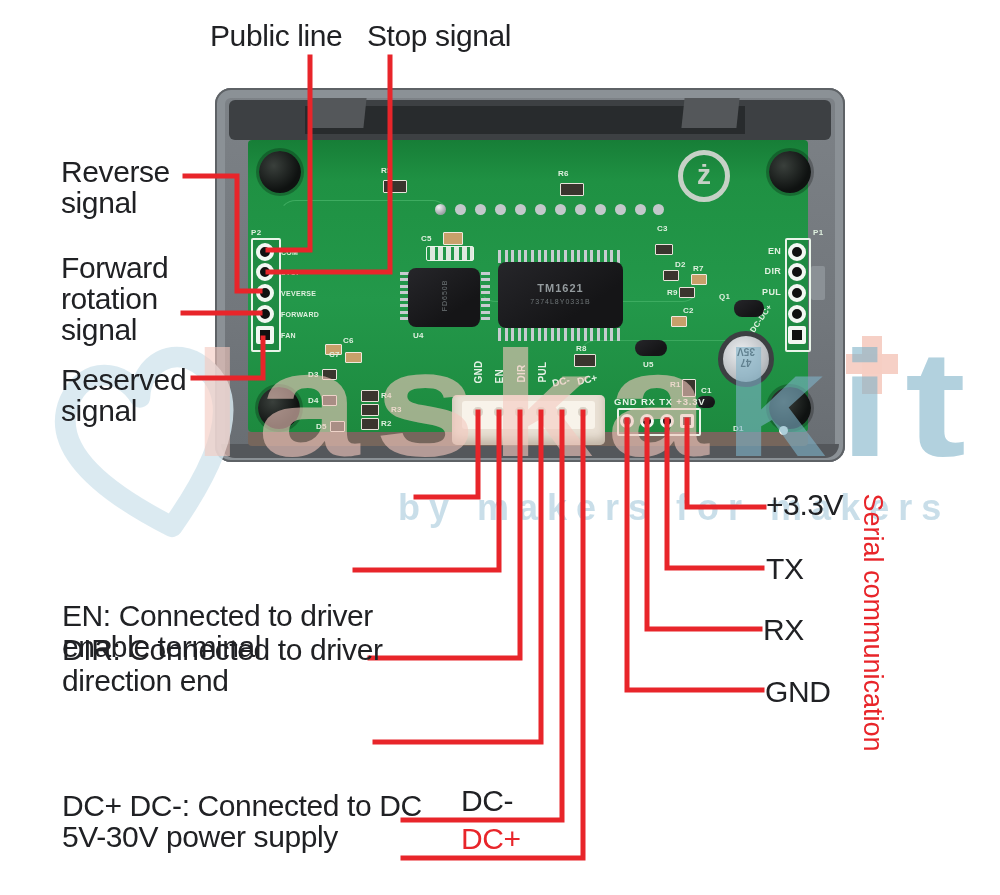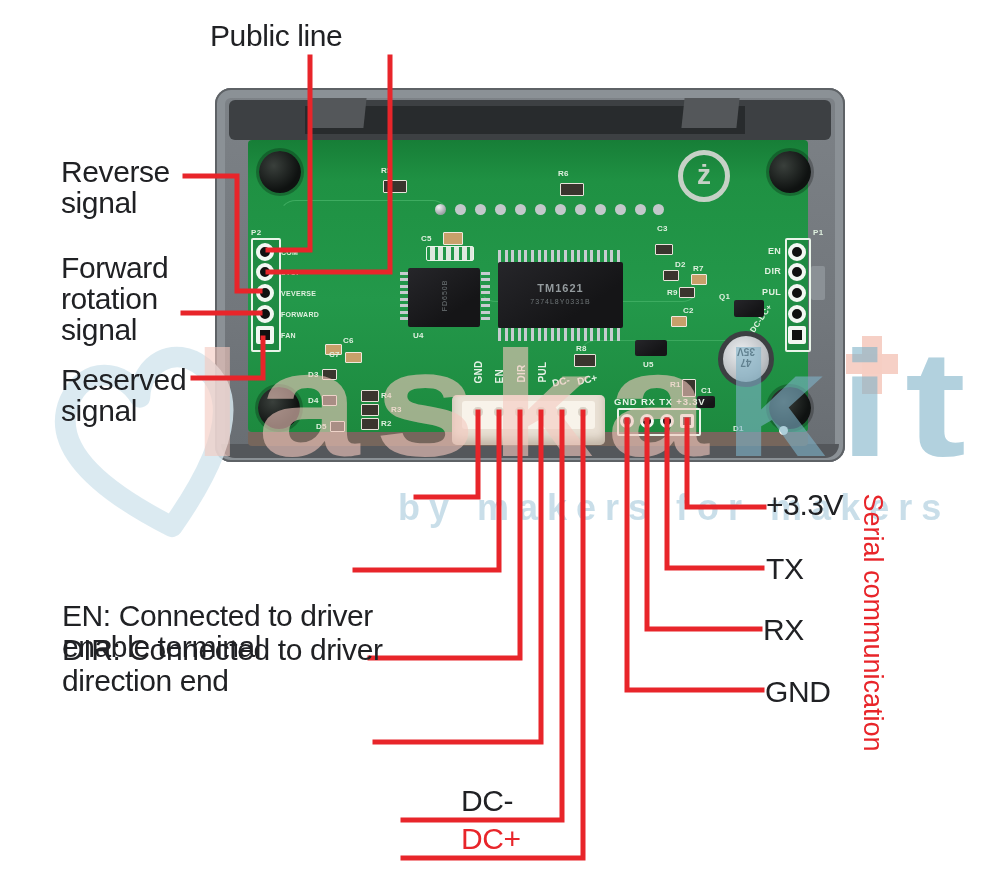--- a/index.html
+++ b/index.html
@@ -42,21 +42,21 @@
   
   .screw{position:absolute;width:42px;height:42px;border-radius:50%;
          background:radial-gradient(circle at 35% 35%,#3a403c,#0f1211 65%);box-shadow:0 0 0 3px rgba(0,0,0,.25);}
   .ref{position:absolute;font-size:8px;font-weight:700;color:#dff0df;letter-spacing:.3px;line-height:9px;}
   .smd{position:absolute;background:#3a352e;border:1.5px solid #e8e4da;border-radius:1px;}
   .smd.tan{background:#c8a06a;border-color:#efe9dd;}
   .padbox{position:absolute;border:2px solid #e9f4e9;border-radius:2px;background:rgba(0,0,0,.08);}
   .pin{position:absolute;width:18px;height:18px;border-radius:50%;background:#101010;
        border:4px solid #f2f7f2;box-sizing:border-box;}
   .pin.square{border-radius:2px;}
-  .chip{position:absolute;background:linear-gradient(145deg,#26262a,#151517 70%);border-radius:2px;}
+  .chip{position:absolute;background:linear-gradient(145deg,#26262a,#151517 70%);border-radius:8px;}
   .legs-h{position:absolute;height:13px;background:repeating-linear-gradient(90deg,#c7ccd0 0 3px,transparent 3px 6.6px);}
   .legs-v{position:absolute;width:9px;background:repeating-linear-gradient(180deg,#c7ccd0 0 3px,transparent 3px 6.5px);}
   .chip-txt{position:absolute;width:100%;text-align:center;color:#949b9e;font-size:11px;
             font-weight:700;letter-spacing:1px;}
   .chip-sub{position:absolute;width:100%;text-align:center;color:#6f7678;font-size:7px;letter-spacing:1px;}
   .cap{position:absolute;left:503px;top:243px;width:56px;height:56px;border-radius:50%;
        background:radial-gradient(circle at 40% 35%,#eceef0,#bcc0c4 60%,#8e9296);
        border:5px solid #3c3f42;box-sizing:border-box;}
   .cap-txt{position:absolute;width:100%;top:10px;text-align:center;font-size:10px;line-height:11px;
            color:#34373a;font-weight:700;transform:rotate(180deg);white-space:pre-line;}
@@ -257,33 +257,36 @@
     <path d="M562 412 V820 H403"></path>
     <path d="M583 412 V858 H403"></path>
     <path d="M627 420 V690 H762"></path>
     <path d="M647 420 V629 H760"></path>
     <path d="M667 420 V568 H762"></path>
     <path d="M687 420 V507 H764"></path>
   </svg>
 
   <div class="txt-layer">
     <div class="lbl" style="left:210px;top:20px;">Public line</div>
+    <div class="lbl" style="left:367px;top:20px;">Stop signal</div>
 
     <div class="lbl" style="left:61px;top:156px;">Reverse
 signal</div>
     <div class="lbl" style="left:61px;top:252px;">Forward
 rotation
 signal</div>
     <div class="lbl" style="left:61px;top:364px;">Reserved
 signal</div>
 
     <div class="lbl" style="left:62px;top:552px;margin-top:48px;">EN: Connected to driver
 enable terminal</div>
     <div class="lbl" style="left:62px;top:634px;">DIR: Connected to driver
 direction end</div>
+    <div class="lbl" style="left:62px;top:790px;">DC+ DC-: Connected to DC
+5V-30V power supply</div>
 
     <div class="lbl" style="left:461px;top:785px;">DC-</div>
     <div class="lbl red" style="left:461px;top:823px;">DC+</div>
 
     <div class="lbl" style="left:766px;top:489px;">+3.3V</div>
     <div class="lbl" style="left:766px;top:553px;">TX</div>
     <div class="lbl" style="left:763px;top:614px;">RX</div>
     <div class="lbl" style="left:765px;top:676px;">GND</div>
 
     <div class="serial-note">Serial communication</div>

